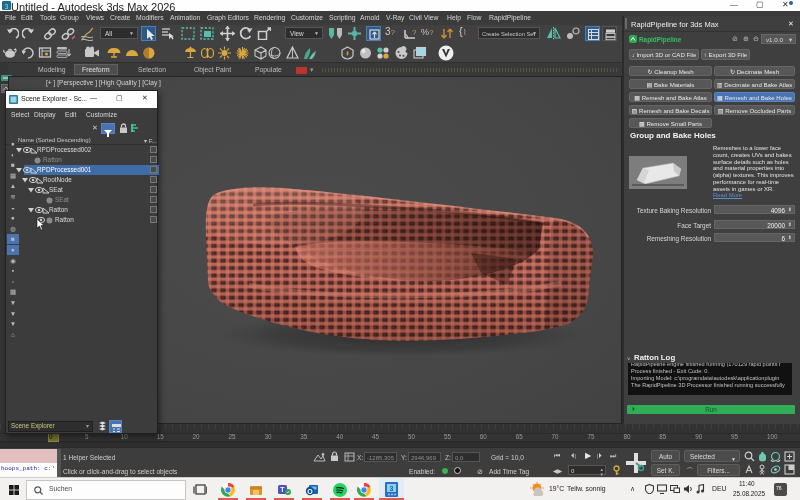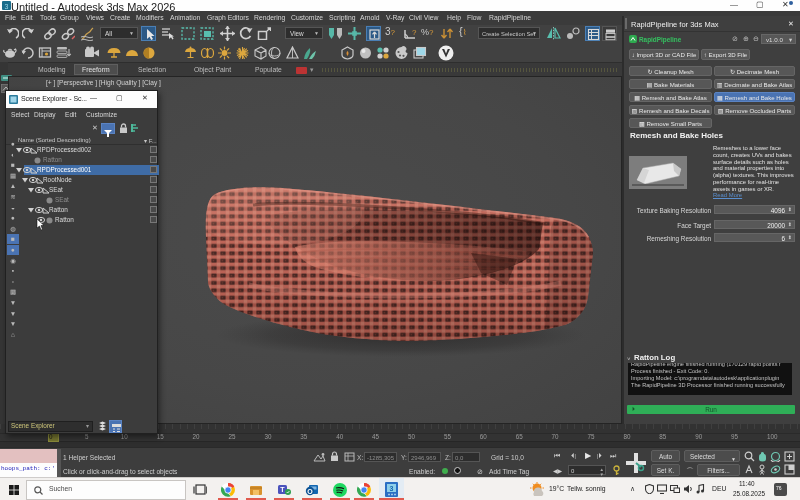--- a/index.html
+++ b/index.html
@@ -437,21 +437,21 @@
  <div class="pbtn" style="left:5px;top:50px;width:83px;">↻ Cleanup Mesh</div>
  <div class="pbtn" style="left:90px;top:50px;width:81px;">↻ Decimate Mesh</div>
  <div class="pbtn" style="left:5px;top:63px;width:83px;">▤ Bake Materials</div>
  <div class="pbtn" style="left:90px;top:63px;width:81px;">▥ Decimate and Bake Atlas</div>
  <div class="pbtn" style="left:5px;top:76px;width:83px;">▦ Remesh and Bake Atlas</div>
  <div class="pbtn blue" style="left:90px;top:76px;width:81px;">▦ Remesh and Bake Holes</div>
  <div class="pbtn" style="left:5px;top:89px;width:83px;">▧ Remesh and Bake Decals</div>
  <div class="pbtn" style="left:90px;top:89px;width:81px;">▨ Remove Occluded Parts</div>
  <div class="pbtn" style="left:5px;top:102px;width:83px;">▩ Remove Small Parts</div>
 
- <div class="abs" style="left:6px;top:115px;font-size:8px;font-weight:bold;color:#f2f2f2;">Remesh and Bake Holes</div>
+ <div class="abs" style="left:6px;top:115px;font-size:8px;font-weight:bold;color:#f2f2f2;">Group and Bake Holes</div>
  <div class="abs" style="left:5px;top:140px;width:58px;height:33px;background:#7d7d7d;">
    <svg width="58" height="33">
           <g>
    <path d="M8 24 L14 12 L44 7 L52 13 L50 20 L16 28 Z" fill="#e8e8e8" stroke="#aaa" stroke-width="0.5"></path>
    <path d="M8 24 L14 12 L20 14 L15 27 Z" fill="#d5d5d5"></path>
    <path d="M44 7 L52 13 L50 20 L45 15 Z" fill="#c8c8c8"></path>
    </g>
           <rect x="3" y="28" width="52" height="2" fill="#5a5a5a"></rect>
         </svg>
  </div>

